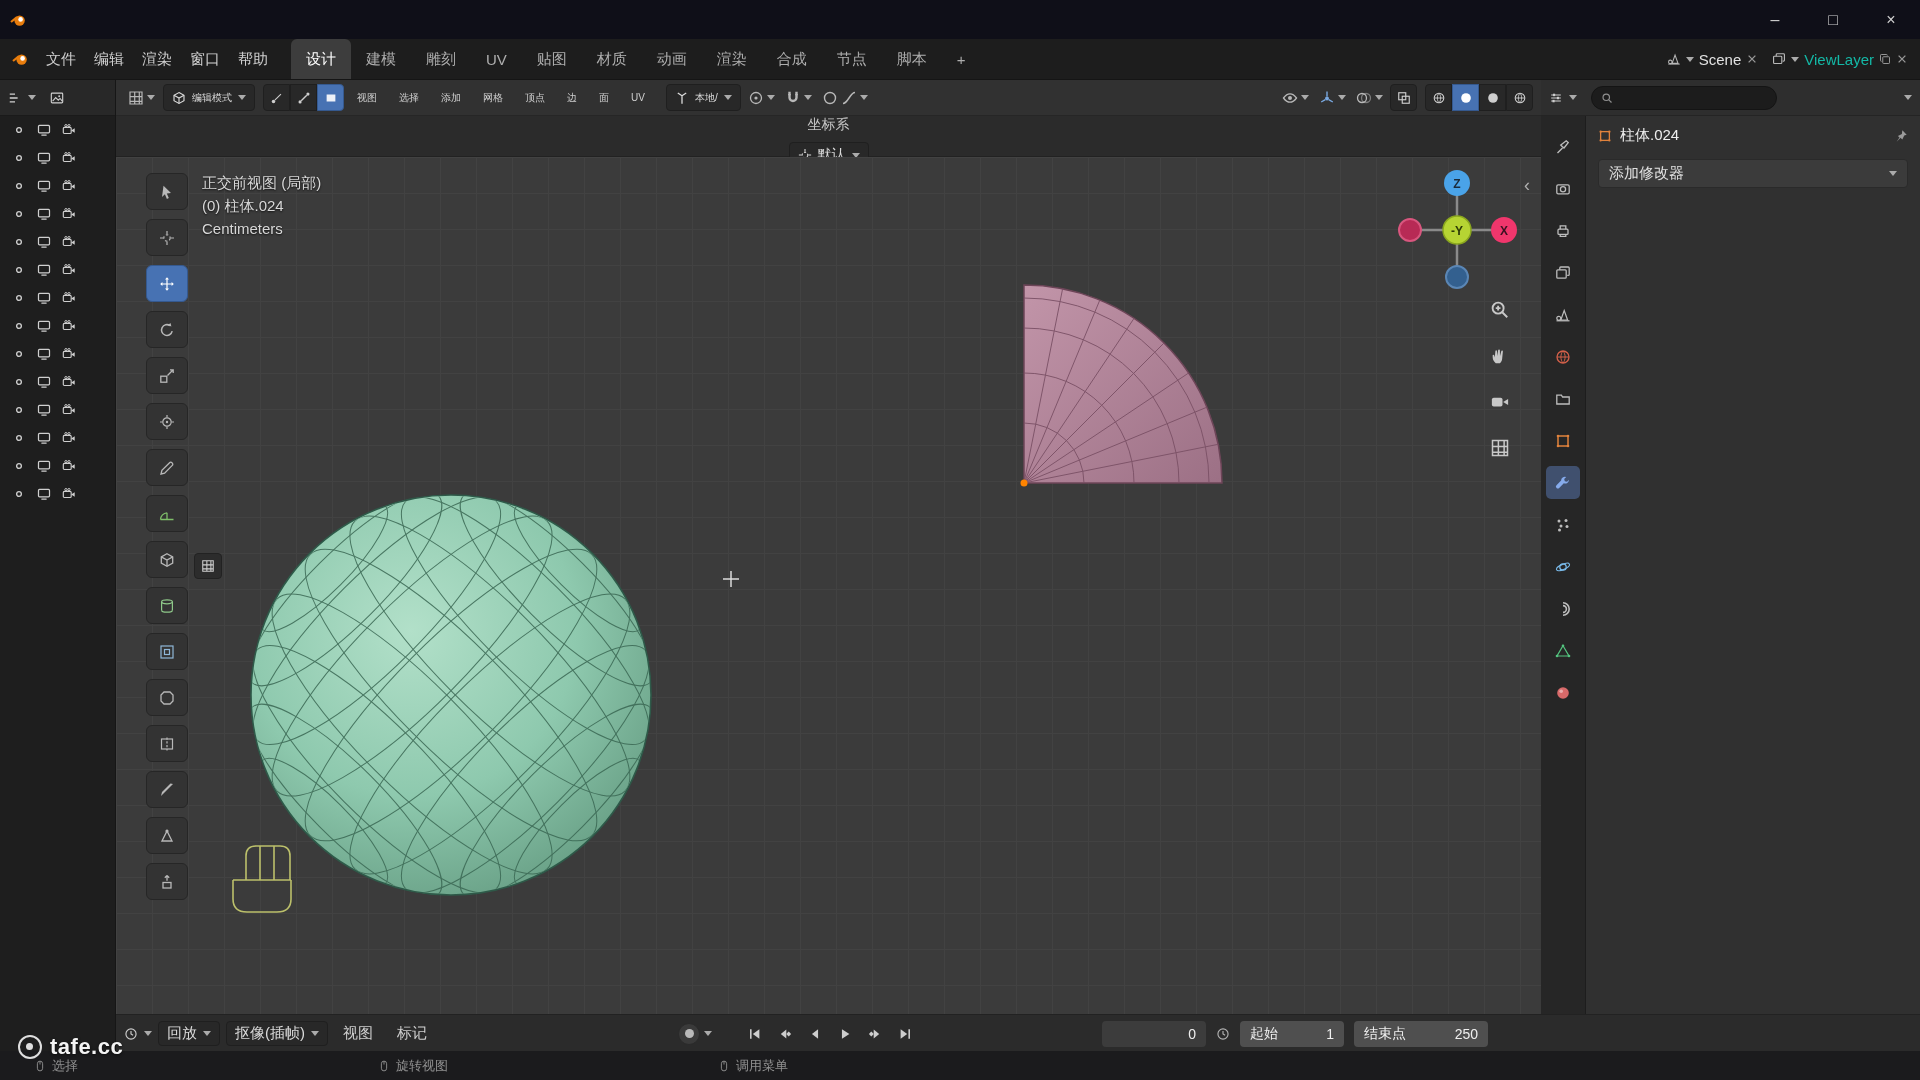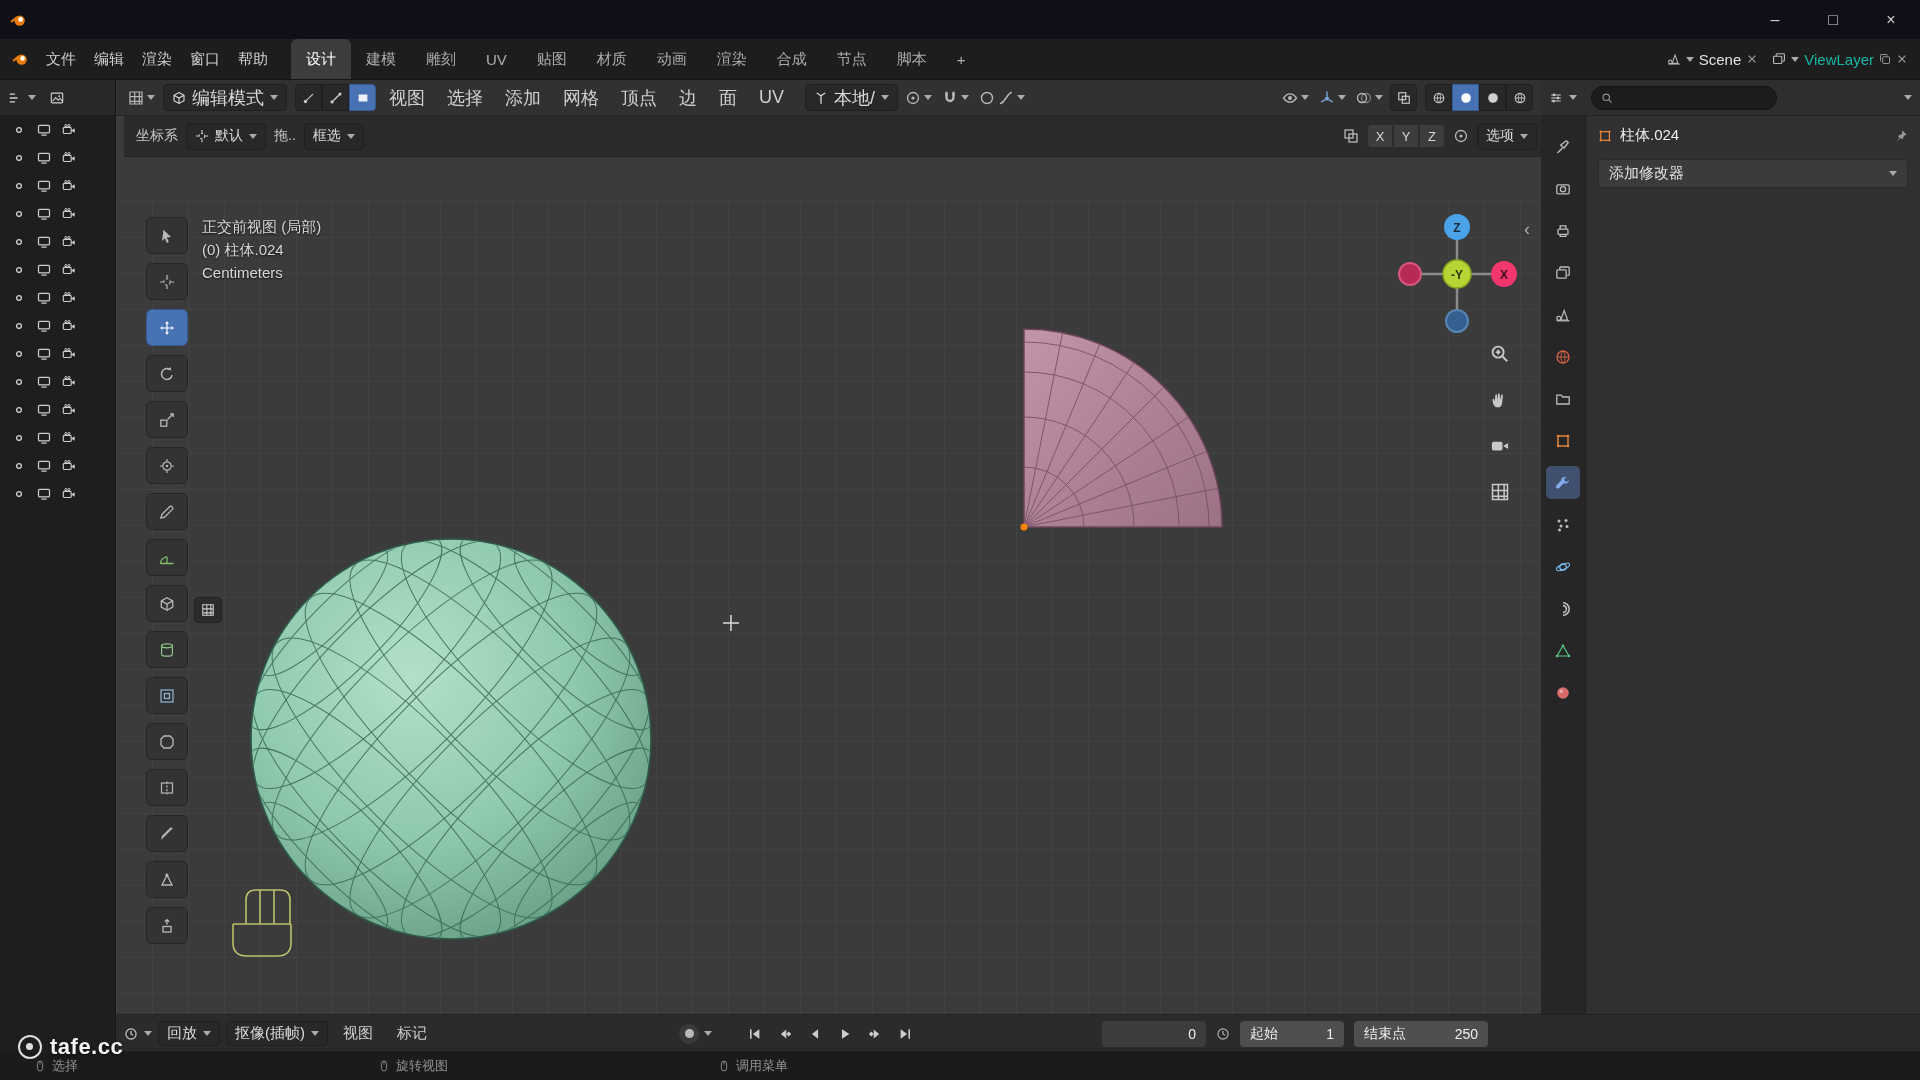--- a/index.html
+++ b/index.html
@@ -12,28 +12,28 @@
   .ic14 { width:14px; height:14px; }
   .ic12 { width:12px; height:12px; }
   .caret { width:0; height:0; border-left:4px solid transparent; border-right:4px solid transparent; border-top:5px solid #ababab; display:inline-block; flex:none; }
   .pill { background:#282828; border:1px solid #1f1f1f; border-radius:4px; padding:3px 8px; display:flex; align-items:center; gap:6px; color:#dadada; height:27px; }
   .hmenu-item { padding:4px 9px; border-radius:4px; color:#cfcfcf; }
   .ws-tab { padding:0 15px; height:100%; display:flex; align-items:center; color:#aeaeae; }
   .ws-tab.active { background:#3d3d3d; color:#ffffff; border-radius:6px 6px 0 0; }
   .titlebar { left:0; top:0; width:1920px; height:39px; background:#0f0f18; display:flex; align-items:center; color:#dedede; font-size:15px; }
   .wbtn { width:58px; height:39px; display:flex; align-items:center; justify-content:center; color:#cfcfcf; font-size:16px; }
   .topbar { left:0; top:39px; width:1920px; height:41px; background:#1d1d1d; display:flex; align-items:center; border-bottom:1px solid #151515; }
-  .vheader { left:116px; top:80px; width:1425px; height:36px; background:#313131; display:flex; align-items:center; gap:4px; padding:0 8px; border-bottom:1px solid #262626; font-size:18px; }
-  .toolsrow { left:124px; top:116px; width:1425px; height:41px; background:#2b2b2b; display:flex; align-items:center; gap:8px; padding:0 12px; border-bottom:1px solid #222; font-size:14px; }
+  .vheader { left:116px; top:80px; width:1425px; height:36px; background:#313131; display:flex; align-items:center; gap:4px; padding:0 8px; border-bottom:1px solid #262626; font-size:10px; }
+  .toolsrow { left:116px; top:116px; width:1425px; height:41px; background:#2b2b2b; display:flex; align-items:center; gap:8px; padding:0 12px; border-bottom:1px solid #222; font-size:14px;flex-direction:column; }
   .outliner { left:0; top:80px; width:116px; height:971px; background:#1e1e1e; border-right:1px solid #161616; }
   .outliner-header { height:36px; background:#282828; display:flex; align-items:center; gap:6px; padding:0 8px; border-bottom:1px solid #1a1a1a; }
   .ol-row { display:flex; align-items:center; gap:11px; padding:7px 12px; }
   .viewport { left:116px; top:157px; width:1425px; height:857px; background-color:#3b3b3b;
     background-image:linear-gradient(#424242 1px, transparent 1px),linear-gradient(90deg,#424242 1px, transparent 1px);
-    background-size:36px 36px; overflow:hidden;margin-top:44px; }
+    background-size:36px 36px; overflow:hidden; }
   .ov-text { color:#d8d8d8; font-size:15px; line-height:23px; text-shadow:0 1px 2px rgba(0,0,0,.75); }
   .toolbar { position:absolute; left:30px; top:16px; display:flex; flex-direction:column; gap:9px; }
   .tbtn { width:42px; height:37px; background:#333333; border:1px solid #262626; border-radius:6px; display:flex; align-items:center; justify-content:center; }
   .tbtn.active { background:#4772b3; border-color:#35598f; }
   .tbtn.active .ic { color:#ffffff; }
   .selmode { width:27px; height:27px; background:#282828; border:1px solid #1f1f1f; display:flex; align-items:center; justify-content:center; }
   .selmode.active { background:#4772b3; border-color:#35598f; }
   .xyzbtn { width:26px; height:24px; background:#3d3d3d; border:1px solid #2c2c2c; display:flex; align-items:center; justify-content:center; color:#d6d6d6; font-size:13px; }
   .props { left:1541px; top:80px; width:379px; height:934px; background:#303030; }
   .props-header { height:36px; background:#2e2e2e; border-bottom:1px solid #242424; display:flex; align-items:center; gap:6px; padding:0 8px; }

